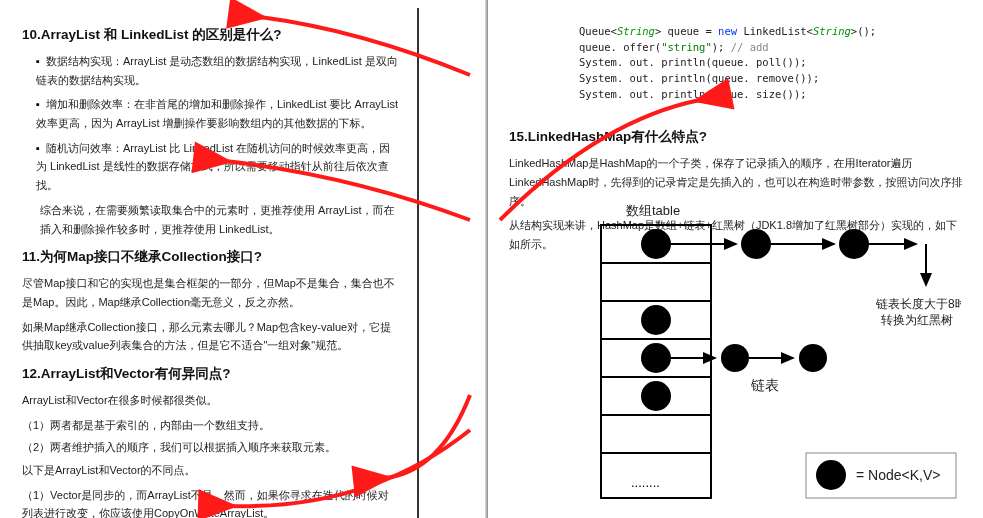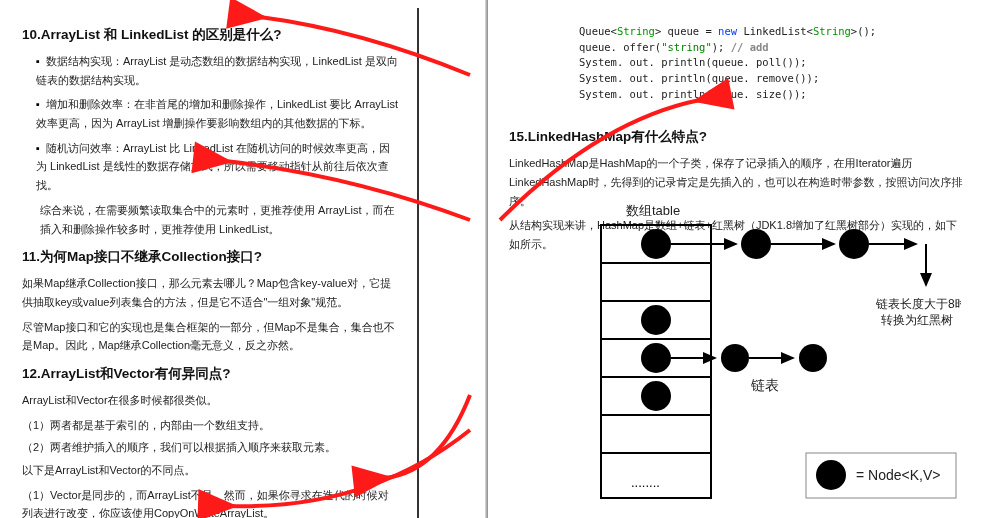--- a/index.html
+++ b/index.html
@@ -9,42 +9,42 @@
   .page-right { left: 491px; width: 492px; height: 518px; }
   .divider-shadow { position: absolute; left: 485px; top: 0; width: 3px; height: 518px; background: linear-gradient(to right, #ddd, #888); }
   h2 { font-size: 13.5px; font-weight: bold; color: #111; margin: 10px 0 8px 0; }
   p, li { font-size: 11px; color: #222; line-height: 1.7; margin-bottom: 6px; }
   ul { list-style: none; padding-left: 14px; }
   ul li::before { content: "▪"; color: #000; margin-right: 6px; }
   .indent { padding-left: 18px; }
   .num-item { margin-bottom: 4px; }
   .code-block { font-family: Consolas, monospace; font-size: 10.5px; line-height: 1.5; color: #222; white-space: pre; margin-bottom: 6px; }
   .kw-blue { color: #0040ff; }
-  .kw-green { color: #009000; }
+  .kw-green { color: #009000; font-style: italic; }
   .str { color: #008000; }
-  .cmt { color: #888; font-weight: bold; }
+  .cmt { color: #888; }
   .arrow { position: absolute; pointer-events: none; }
   .diagram { position: absolute; }
   .diag-label { font-size: 13px; font-family: "Microsoft YaHei", Arial; }
 </style>
 </head>
 <body>
 
 <div class="page page-left">
   <h2>10.ArrayList 和 LinkedList 的区别是什么?</h2>
   <ul>
     <li>数据结构实现：ArrayList 是动态数组的数据结构实现，LinkedList 是双向链表的数据结构实现。</li>
     <li>增加和删除效率：在非首尾的增加和删除操作，LinkedList 要比 ArrayList 效率更高，因为 ArrayList 增删操作要影响数组内的其他数据的下标。</li>
     <li>随机访问效率：ArrayList 比 LinkedList 在随机访问的时候效率更高，因为 LinkedList 是线性的数据存储方式，所以需要移动指针从前往后依次查找。</li>
   </ul>
   <p class="indent">综合来说，在需要频繁读取集合中的元素时，更推荐使用 ArrayList，而在插入和删除操作较多时，更推荐使用 LinkedList。</p>
 
   <h2>11.为何Map接口不继承Collection接口?</h2>
+  <p>尽管Map接口和它的实现也是集合框架的一部分，但Map不是集合，集合也不是Map。因此，Map继承Collection毫无意义，反之亦然。</p>
   <p>如果Map继承Collection接口，那么元素去哪儿？Map包含key-value对，它提供抽取key或value列表集合的方法，但是它不适合"一组对象"规范。</p>
-  <p>尽管Map接口和它的实现也是集合框架的一部分，但Map不是集合，集合也不是Map。因此，Map继承Collection毫无意义，反之亦然。</p>
 
   <h2>12.ArrayList和Vector有何异同点?</h2>
   <p>ArrayList和Vector在很多时候都很类似。</p>
   <p class="num-item">（1）两者都是基于索引的，内部由一个数组支持。</p>
   <p class="num-item">（2）两者维护插入的顺序，我们可以根据插入顺序来获取元素。</p>
   <p>以下是ArrayList和Vector的不同点。</p>
   <p class="num-item">（1）Vector是同步的，而ArrayList不是。然而，如果你寻求在迭代的时候对列表进行改变，你应该使用CopyOnWriteArrayList。</p>
 
 </div>
 

